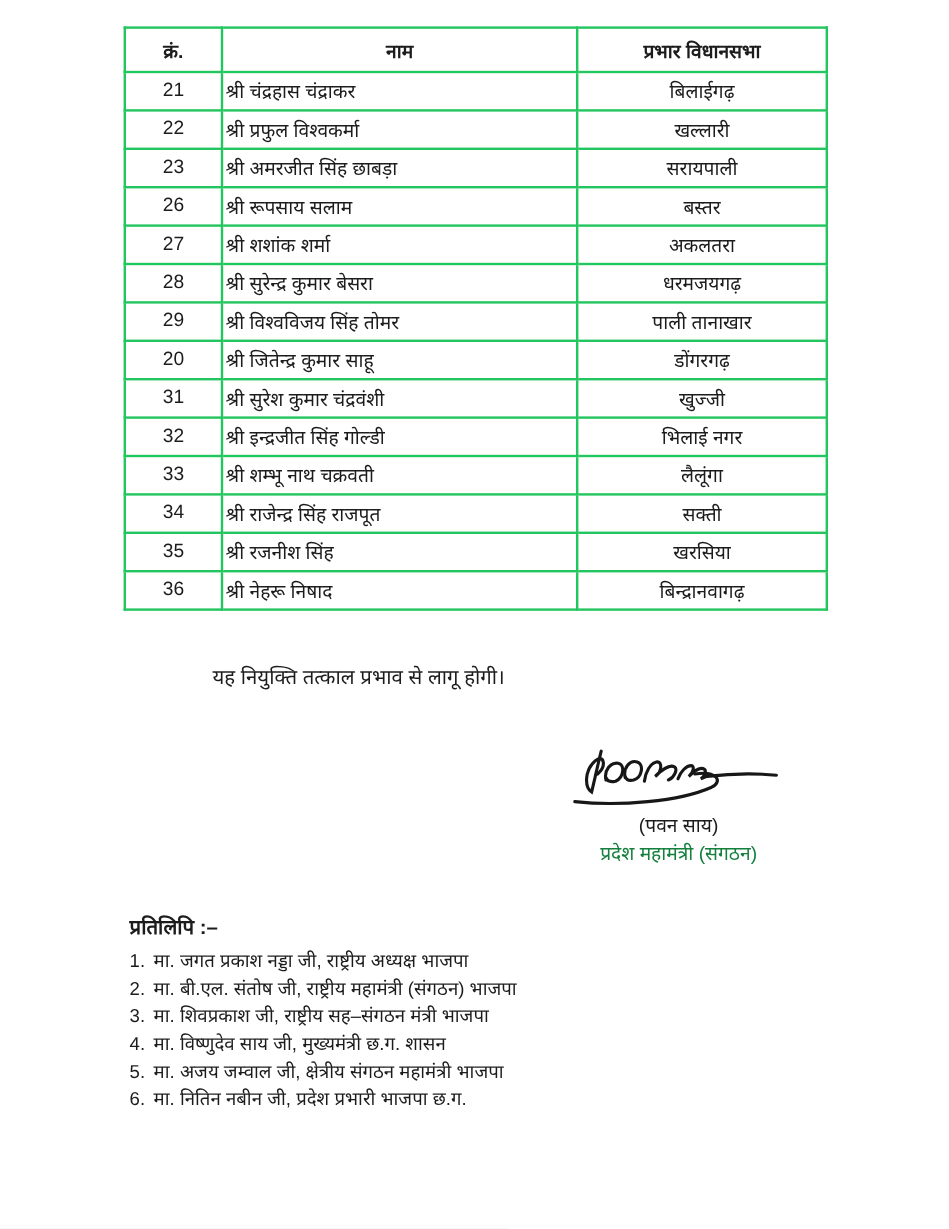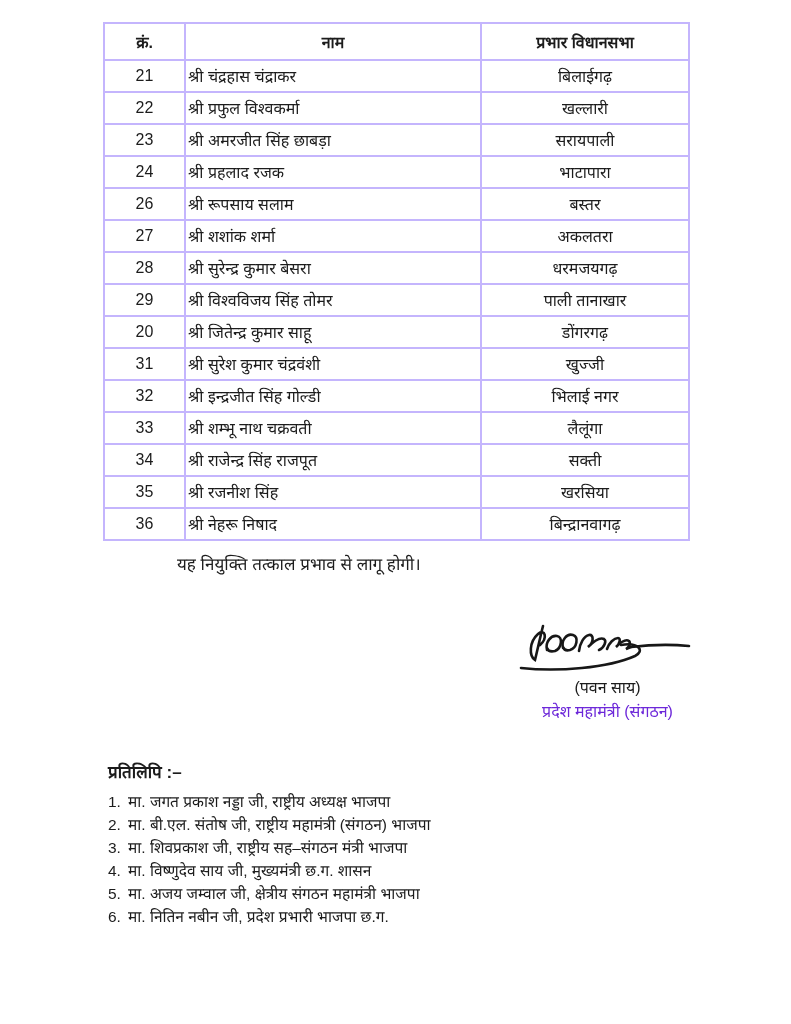--- a/index.html
+++ b/index.html
@@ -18,21 +18,21 @@
   table.appointments {
     position: absolute;
     left: 103px;
     top: 22px;
     width: 585px;
     border-collapse: collapse;
     table-layout: fixed;
   }
   table.appointments th,
   table.appointments td {
-    border: 2px solid #c4b5fd;
+    border: 2px solid #22c55e;
     font-size: 16px;
     color: #1c1c1c;
     overflow: hidden;
     white-space: nowrap;
   }
   table.appointments th {
     height: 37px;
     font-weight: bold;
     text-align: center;
     vertical-align: middle;
@@ -50,28 +50,28 @@
     position: absolute;
     left: 177px;
     top: 552px;
     font-size: 17px;
     color: #1c1c1c;
   }
 
   
   .sign-block {
     position: absolute;
-    left: 490px;
+    left: 448px;
     top: 620px;
     width: 235px;
     text-align: center;
   }
   .sign-block svg { display: block; margin: 0 auto; }
   .sign-name  { font-size: 16px; margin-top: 4px; color: #1c1c1c; }
-  .sign-title { font-size: 16px; margin-top: 2px; color: #6d28d9; }
+  .sign-title { font-size: 16px; margin-top: 2px; color: #15803d; }
 
   
   .copies {
     position: absolute;
     left: 108px;
     top: 760px;
   }
   .copy-heading {
     font-size: 17px;
     font-weight: bold;
@@ -107,25 +107,20 @@
         </tr>
         <tr>
           <td class="td-no">22</td>
           <td class="td-name">श्री प्रफुल विश्वकर्मा</td>
           <td class="td-const">खल्लारी</td>
         </tr>
         <tr>
           <td class="td-no">23</td>
           <td class="td-name">श्री अमरजीत सिंह छाबड़ा</td>
           <td class="td-const">सरायपाली</td>
-        </tr>
-        <tr>
-          <td class="td-no">24</td>
-          <td class="td-name">श्री प्रहलाद रजक</td>
-          <td class="td-const">भाटापारा</td>
         </tr>
         <tr>
           <td class="td-no">26</td>
           <td class="td-name">श्री रूपसाय सलाम</td>
           <td class="td-const">बस्तर</td>
         </tr>
         <tr>
           <td class="td-no">27</td>
           <td class="td-name">श्री शशांक शर्मा</td>
           <td class="td-const">अकलतरा</td>

